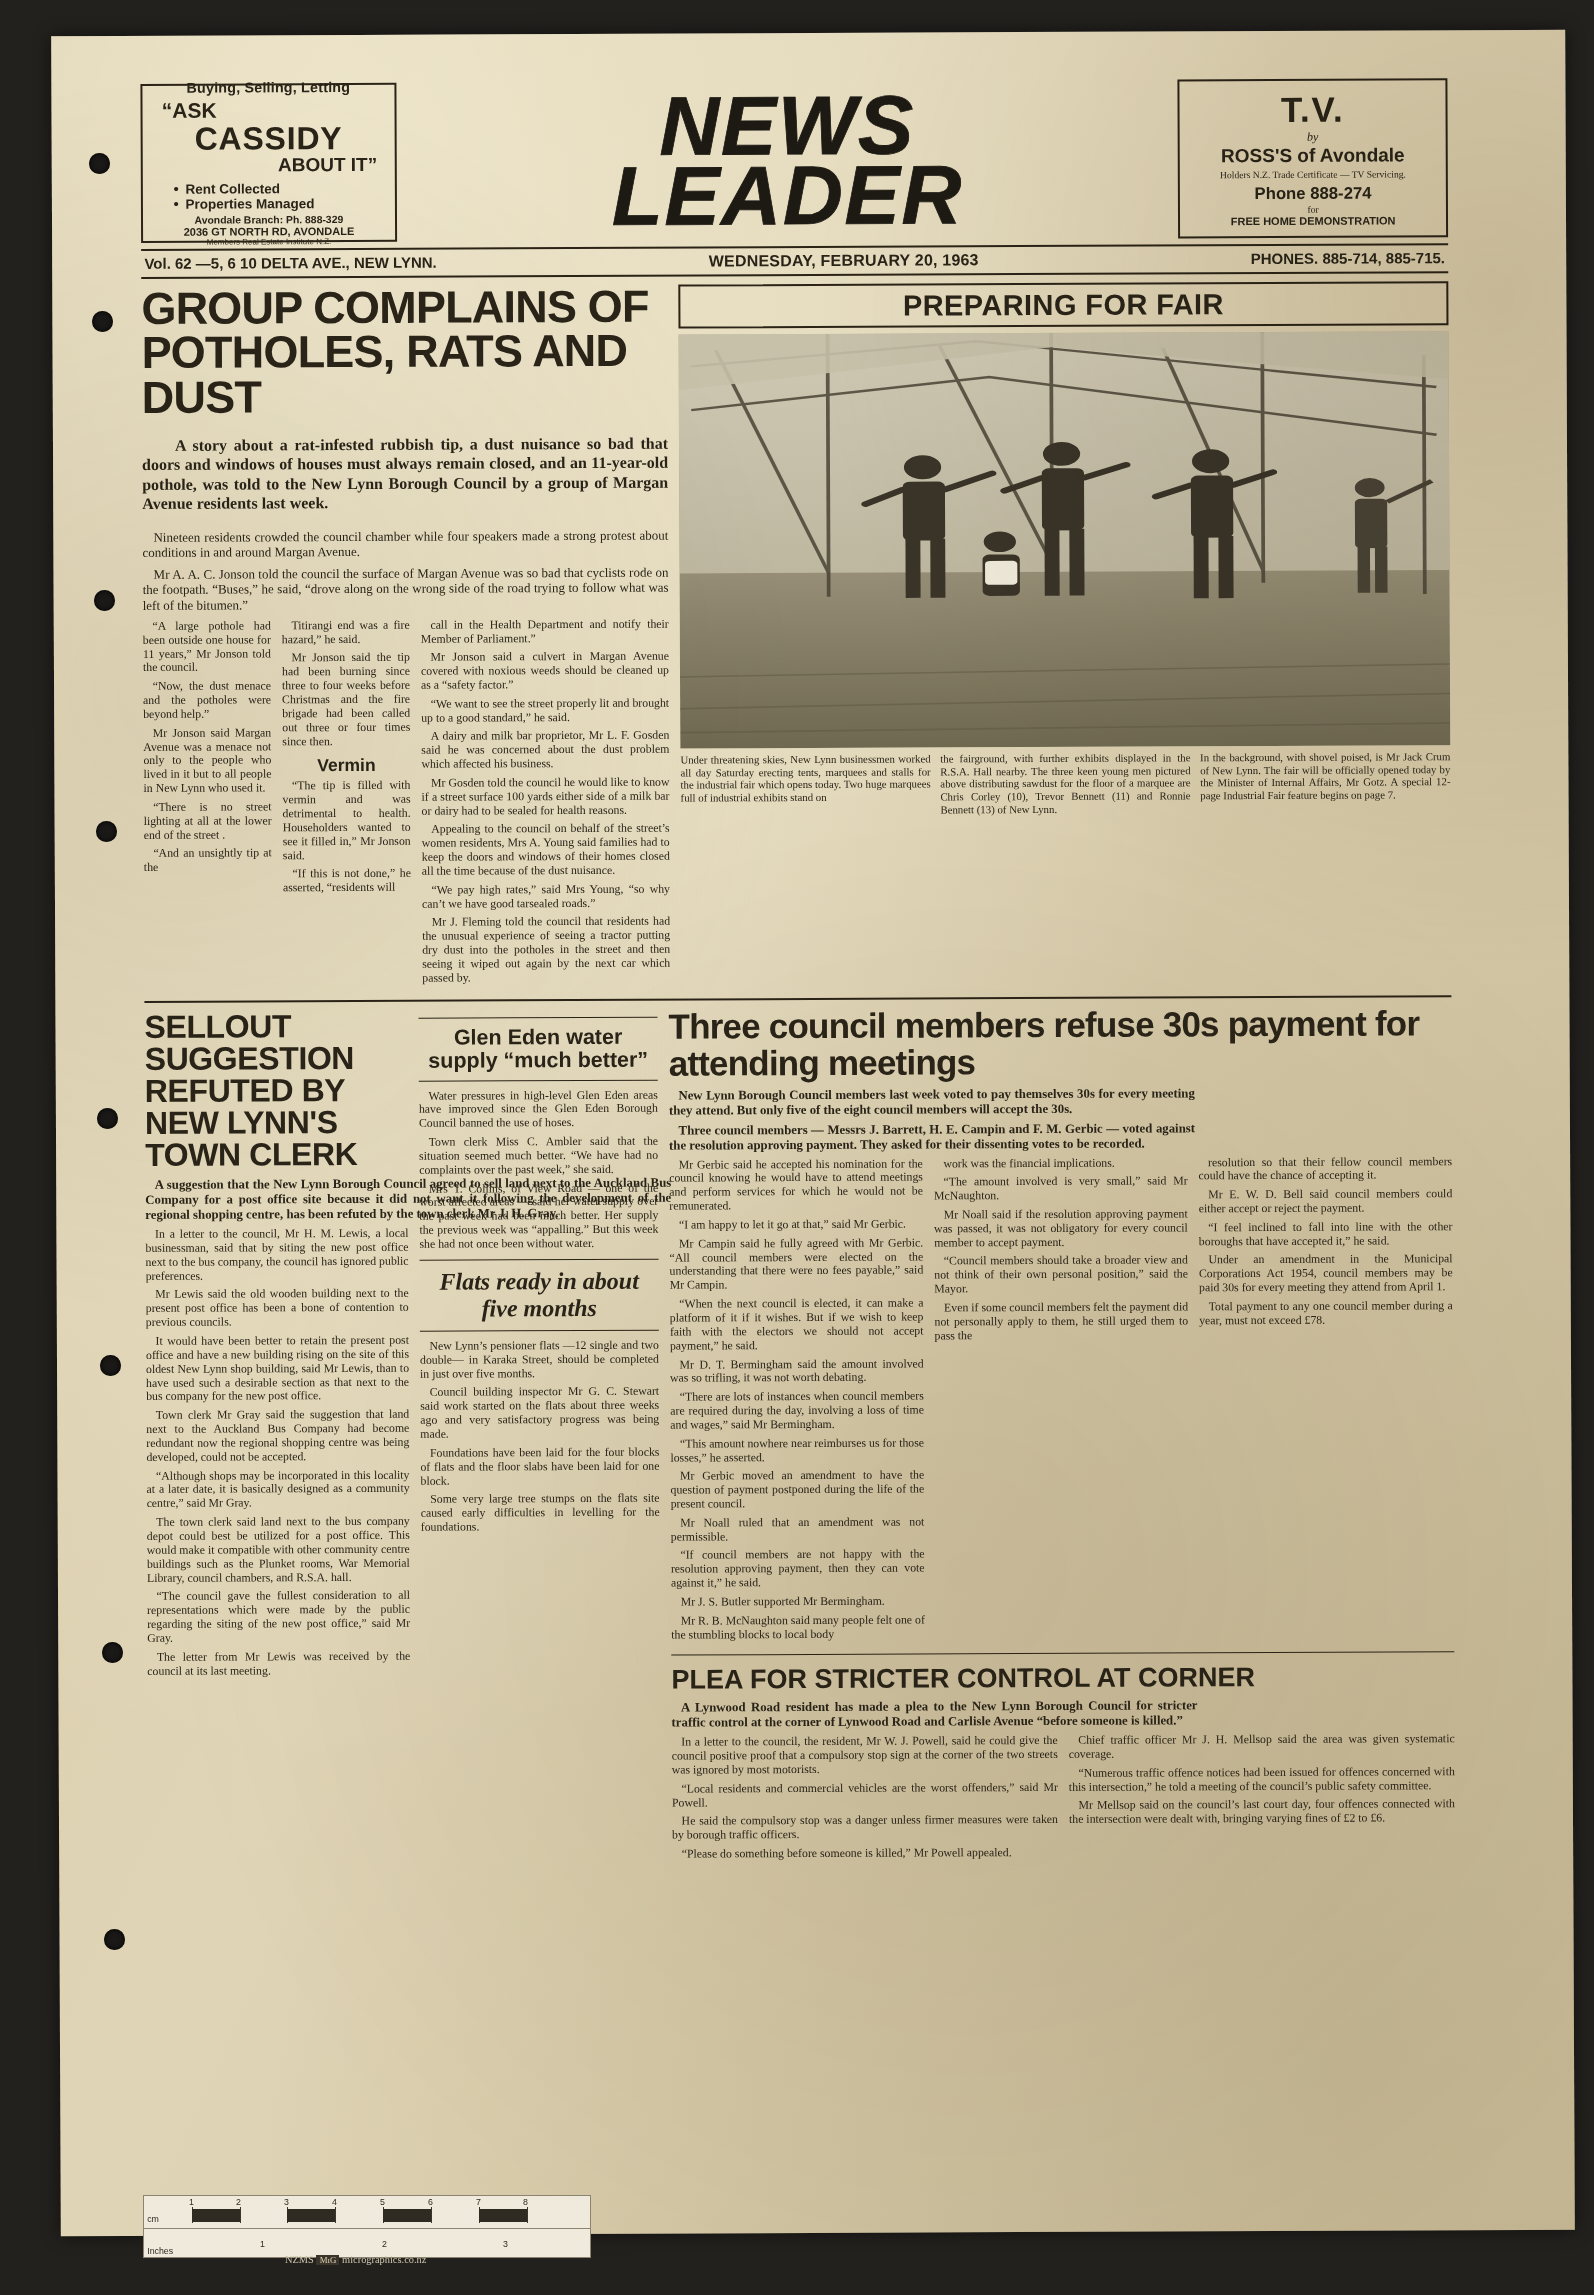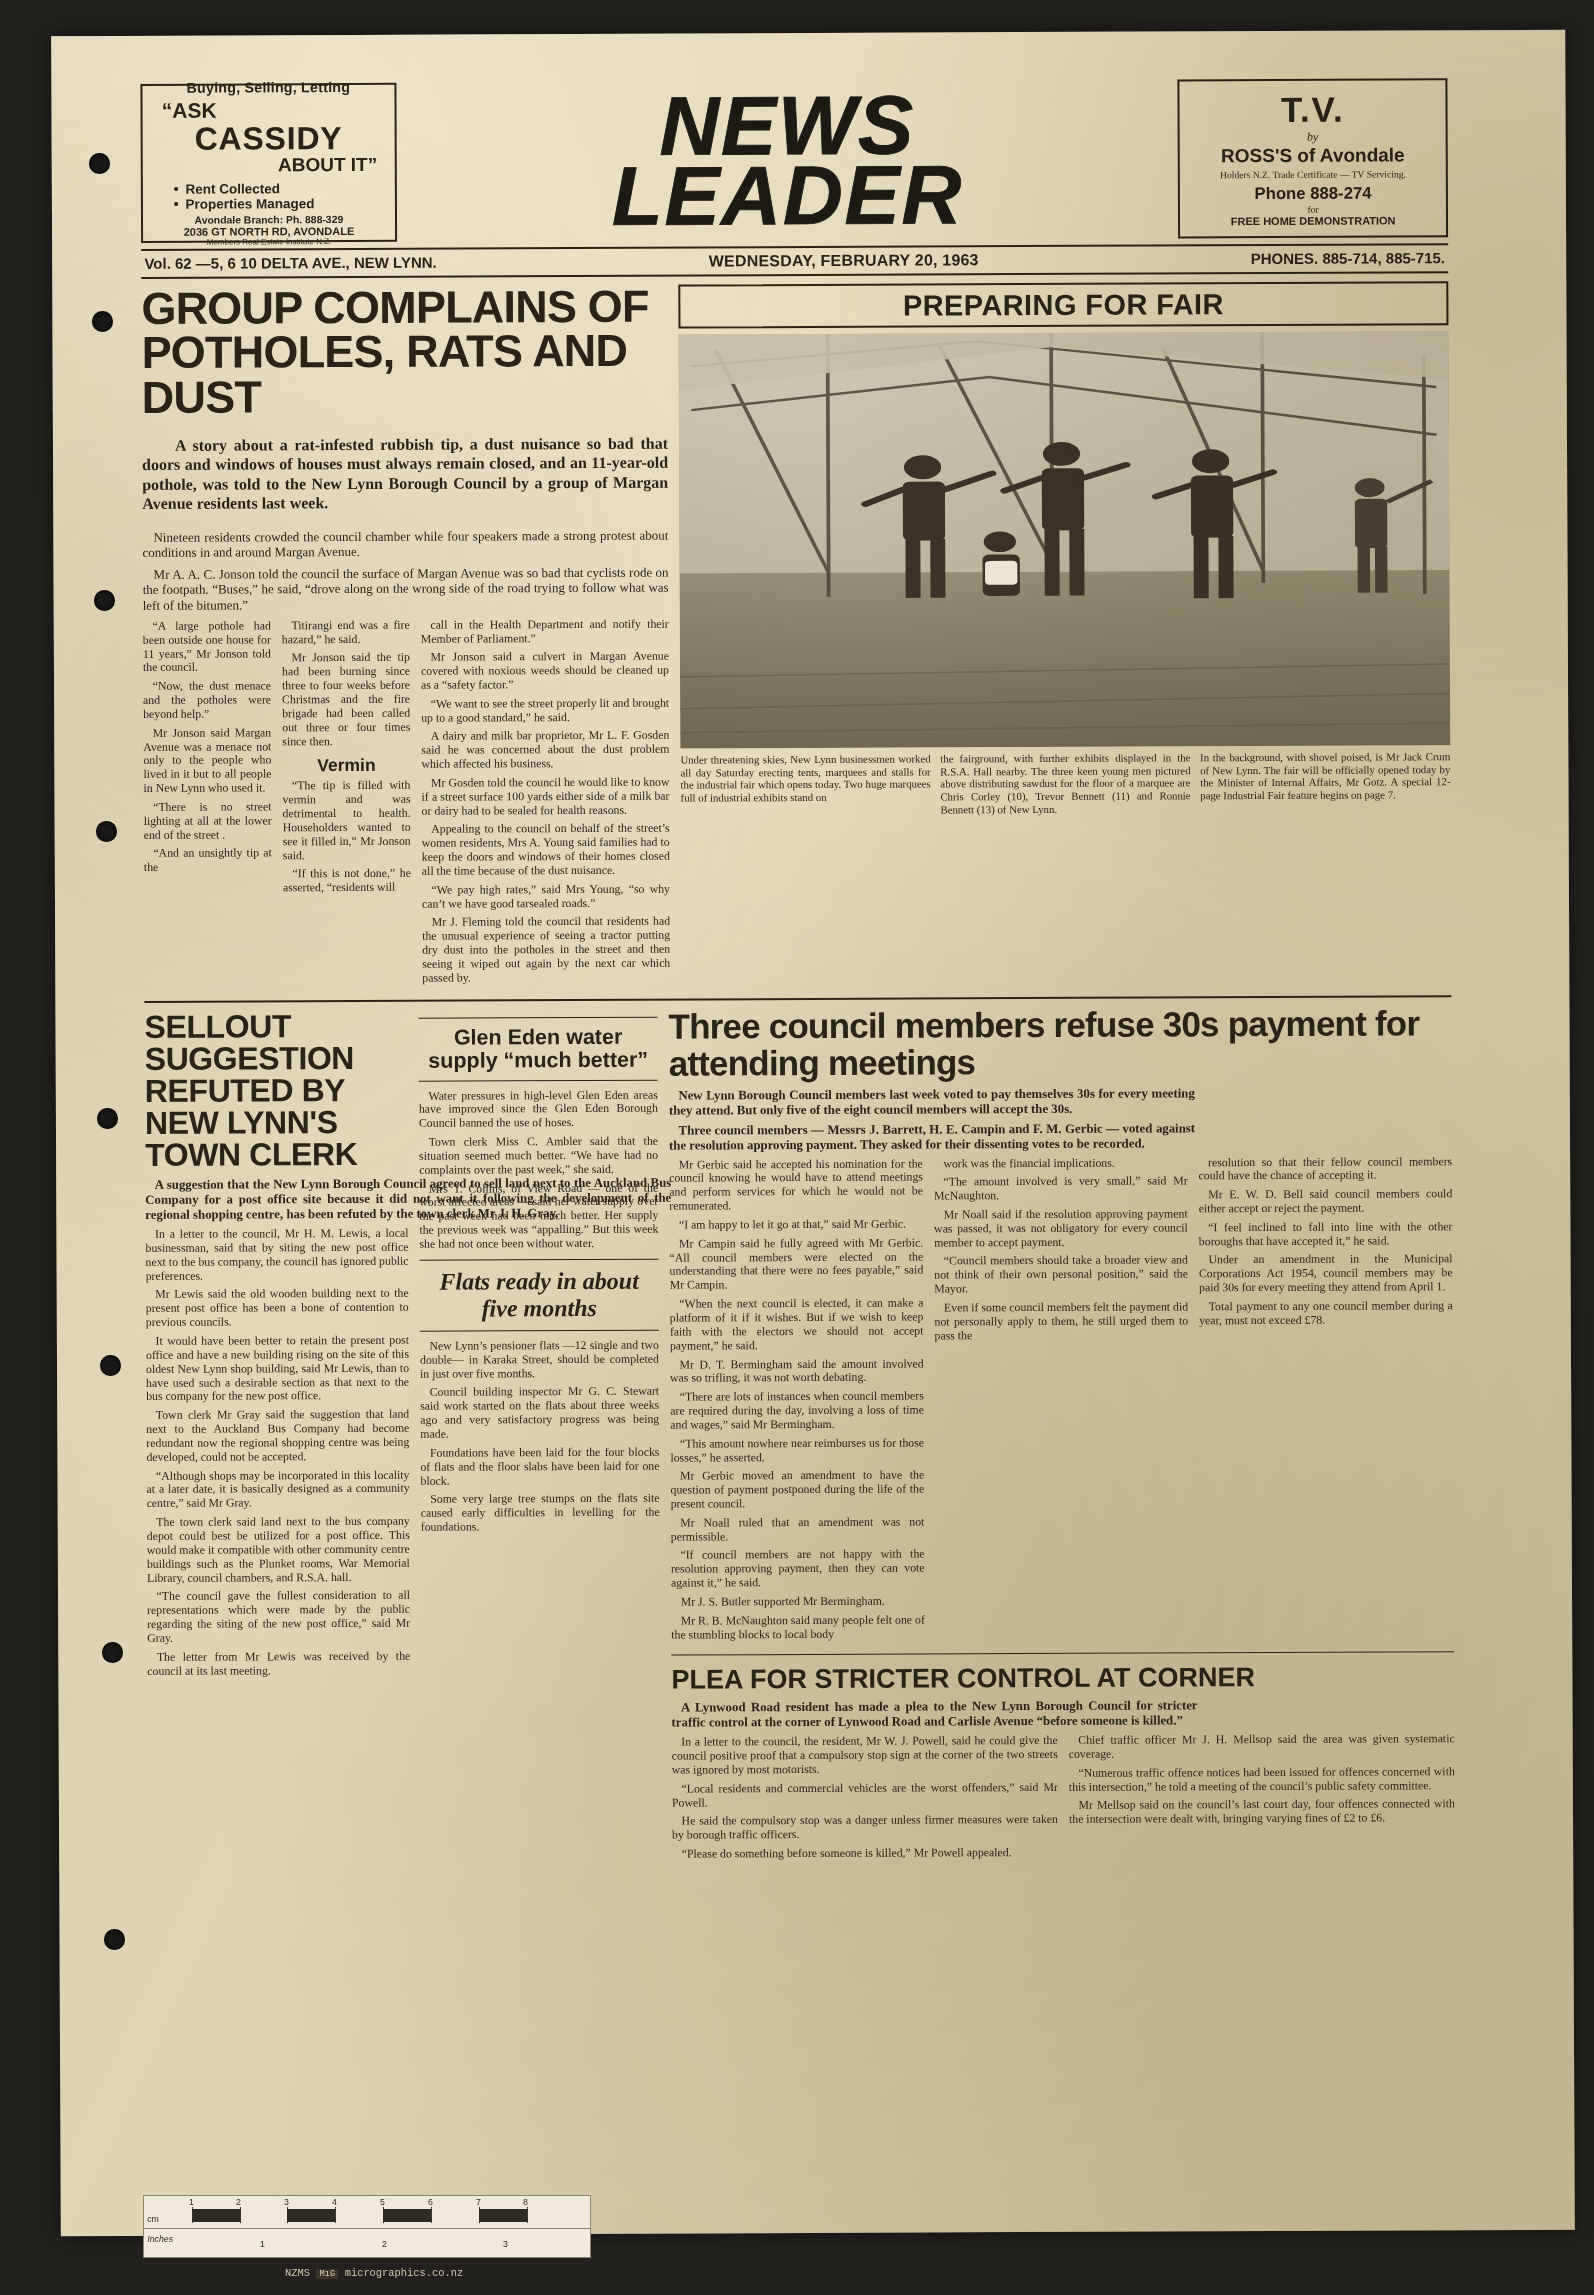--- a/index.html
+++ b/index.html
@@ -90,21 +90,21 @@
   .p.lead{font-weight:bold;font-size:12.8px;}
   .h3{font-family:"Liberation Sans",sans-serif;font-weight:bold;font-size:27px;line-height:1.02;margin:11px 0 6.4px;}
 
   
   .ruler{position:absolute;left:143px;bottom:37px;width:446px;height:61px;background:#efeadb;border:0.8px solid #8c8470;}
   .ruler .top-row{height:32px;position:relative;border-bottom:0.8px solid #8c8470;}
   .ruler .tick{position:absolute;top:11px;width:0.8px;height:16px;background:#3b362c;}
   .ruler .num{position:absolute;top:0.8px;font-family:"Liberation Sans",sans-serif;font-size:8.8px;color:#2f2a22;}
   .ruler .lbl{position:absolute;left:3.2px;font-family:"Liberation Sans",sans-serif;font-size:8.8px;color:#2f2a22;}
   .ruler .blk{position:absolute;top:12.8px;height:12.8px;background:#2f2a22;}
-  .credit{position:absolute;left:285px;bottom:16px;font-family:Liberation Mono, monospace;font-size:10.4px;color:#cfc7ae;}
+  .credit{position:absolute;left:285px;bottom:30px;font-family:Liberation Serif, serif;font-size:10.4px;color:#cfc7ae;}
   .credit .b{background:#3a342a;color:#ded3b4;padding:0 3.2px;font-size:8.8px;}
 </style>
 </head>
 <body>
 
 <div class="scan">
 
   <div class="page">
 
     <div class="sheet">
@@ -403,21 +403,21 @@
       <span class="tick" style="left:335px;"></span>
         <span class="num" style="left:332px;">7</span>
       <span class="tick" style="left:383px;"></span>
         <span class="num" style="left:379px;">8</span>
       <span class="blk" style="left:48px;width:48px;"></span>
       <span class="blk" style="left:143px;width:48px;"></span>
       <span class="blk" style="left:239px;width:48px;"></span>
       <span class="blk" style="left:335px;width:48px;"></span>
     </div>
     <div style="position:relative;height:27px;">
-      <span class="lbl" style="top:5px;font-style:italic;">Inches</span>
+      <span class="lbl" style="top:17px;">Inches</span>
       <span class="num" style="left:116px;top:9.6px;">1</span>
       <span class="num" style="left:238px;top:9.6px;">2</span>
       <span class="num" style="left:359px;top:9.6px;">3</span>
     </div>
   </div>
 
   <div class="credit">
     <span>NZMS</span>
     <span class="b">MıG</span>
     <span>micrographics.co.nz</span>

